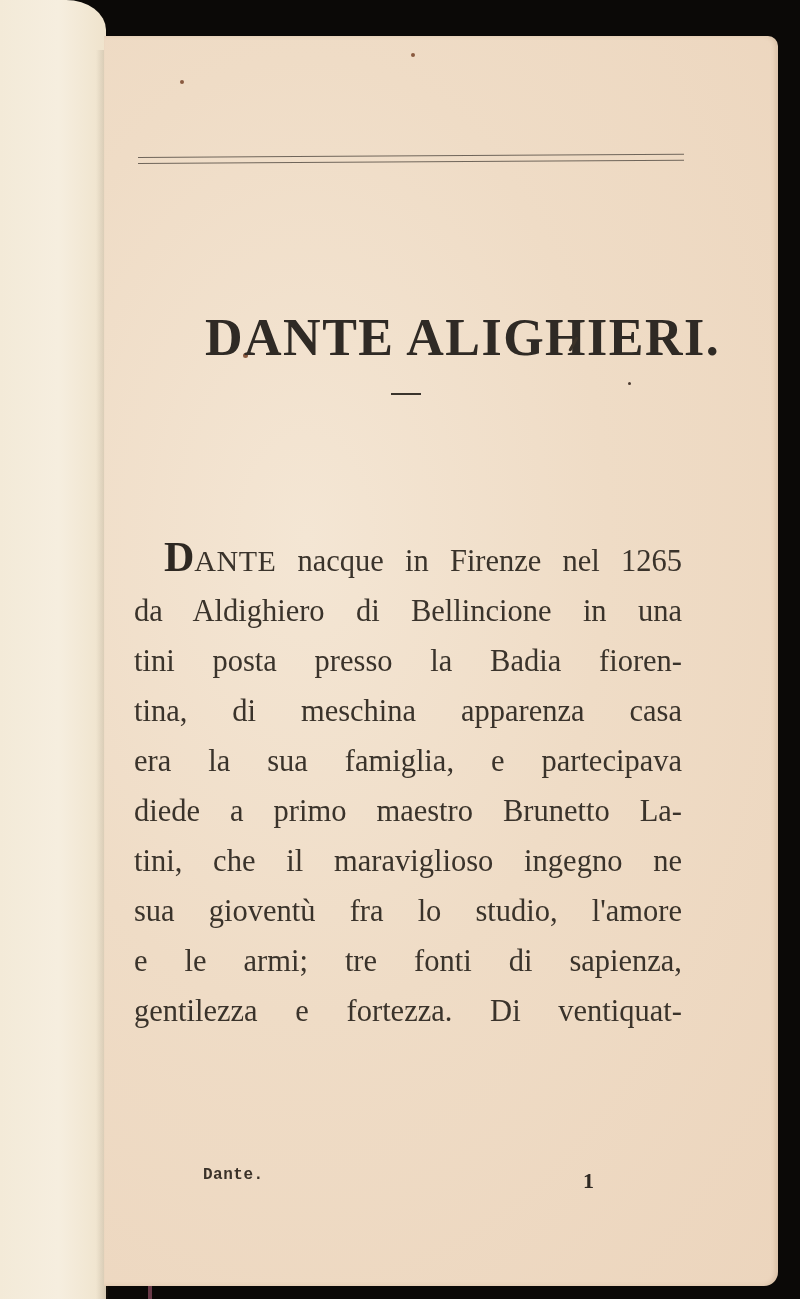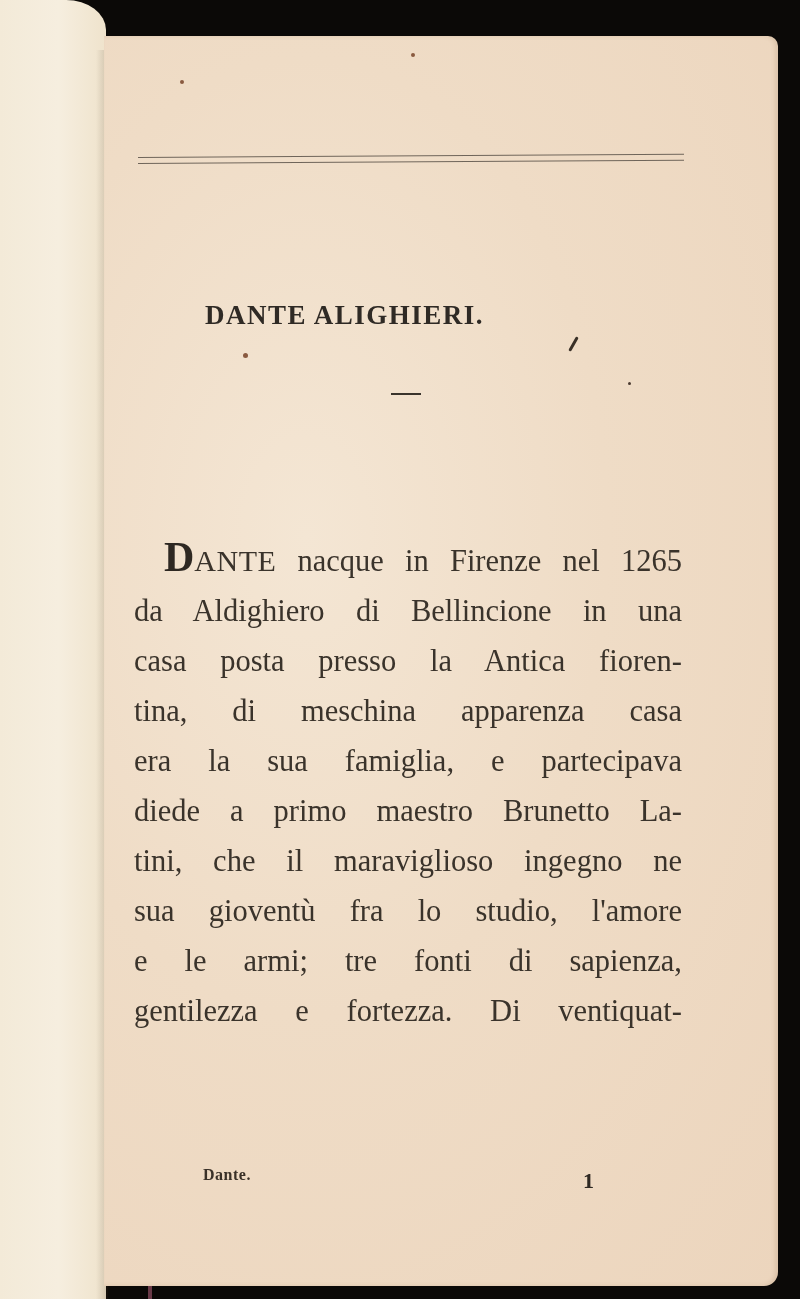--- a/index.html
+++ b/index.html
@@ -28,23 +28,23 @@
     }
     .rule {
       position: absolute; left: 138px; width: 546px; height: 1px;
       background: #6f655a;
       transform: rotate(-0.35deg);
       transform-origin: left center;
     }
     .rule.r1 { top: 157px; }
     .rule.r2 { top: 163px; }
     .title {
-      position: absolute; left: 205px; top: 300px; width: 420px;
+      position: absolute; left: 205px; top: 308px; width: 420px;
       font-family: "Liberation Serif", serif;
-      font-size: 27px; font-weight: bold; letter-spacing: 1.5px;
+      font-size: 52px; font-weight: bold; letter-spacing: 1.5px;
       color: #2f2a25; white-space: nowrap;
     }
     .title-dash {
       position: absolute; left: 391px; top: 393px; width: 30px; height: 2px;
       background: #3a342c;
     }
     .speck { position: absolute; background: #8a5a40; border-radius: 50%; }
     .mark {
       position: absolute; left: 572px; top: 336px; width: 3px; height: 16px;
       background: #3a3128; transform: rotate(30deg); border-radius: 2px;
@@ -58,21 +58,21 @@
       margin-top: 16px;
     }
     .line { display: block; white-space: nowrap; text-align-last: justify; text-align: justify; }
     .line.first { padding-left: 30px; }
     .dropcap {
       font-size: 42px; font-weight: bold; color: #2e2822; line-height: 1;
     }
     .smallcaps { font-variant: small-caps; font-size: 30px; letter-spacing: 0.5px; }
     .footer-sig {
       position: absolute; left: 203px; top: 1166px;
-      font-family: Liberation Serif, serif; font-weight: bold;
+      font-family: Liberation Mono, monospace; font-weight: bold;
       font-size: 16px; color: #3a3128; letter-spacing: 0.5px;
     }
     .footer-num {
       position: absolute; left: 583px; top: 1168px;
       font-family: "Liberation Serif", serif; font-weight: bold;
       font-size: 22px; color: #2e2822;
     }
     .ribbon {
       position: absolute; left: 148px; top: 1286px; width: 4px; height: 13px;
       background: #6a3a48;
@@ -94,21 +94,21 @@
 <div class="speck" style="left:180px;top:80px;width:4px;height:4px;"></div>
 <div class="speck" style="left:411px;top:53px;width:4px;height:4px;"></div>
 
 <div class="title">DANTE ALIGHIERI.</div>
 <div class="mark"></div>
 <div class="title-dash"></div>
 
 <div class="body-text">
   <span class="line first"><span class="dropcap">D</span><span class="smallcaps">ANTE</span><span> nacque in Firenze nel 1265</span></span>
   <span class="line">da Aldighiero di Bellincione in una</span>
-  <span class="line">casa posta presso la Antica fioren-</span>
+  <span class="line">tini posta presso la Badia fioren-</span>
   <span class="line">tina, di meschina apparenza casa</span>
   <span class="line">era la sua famiglia, e partecipava</span>
   <span class="line">diede a primo maestro Brunetto La-</span>
   <span class="line">tini, che il maraviglioso ingegno ne</span>
   <span class="line">sua gioventù fra lo studio, l'amore</span>
   <span class="line">e le armi; tre fonti di sapienza,</span>
   <span class="line">gentilezza e fortezza. Di ventiquat-</span>
 </div>
 
 <div class="footer-sig">Dante.</div>

